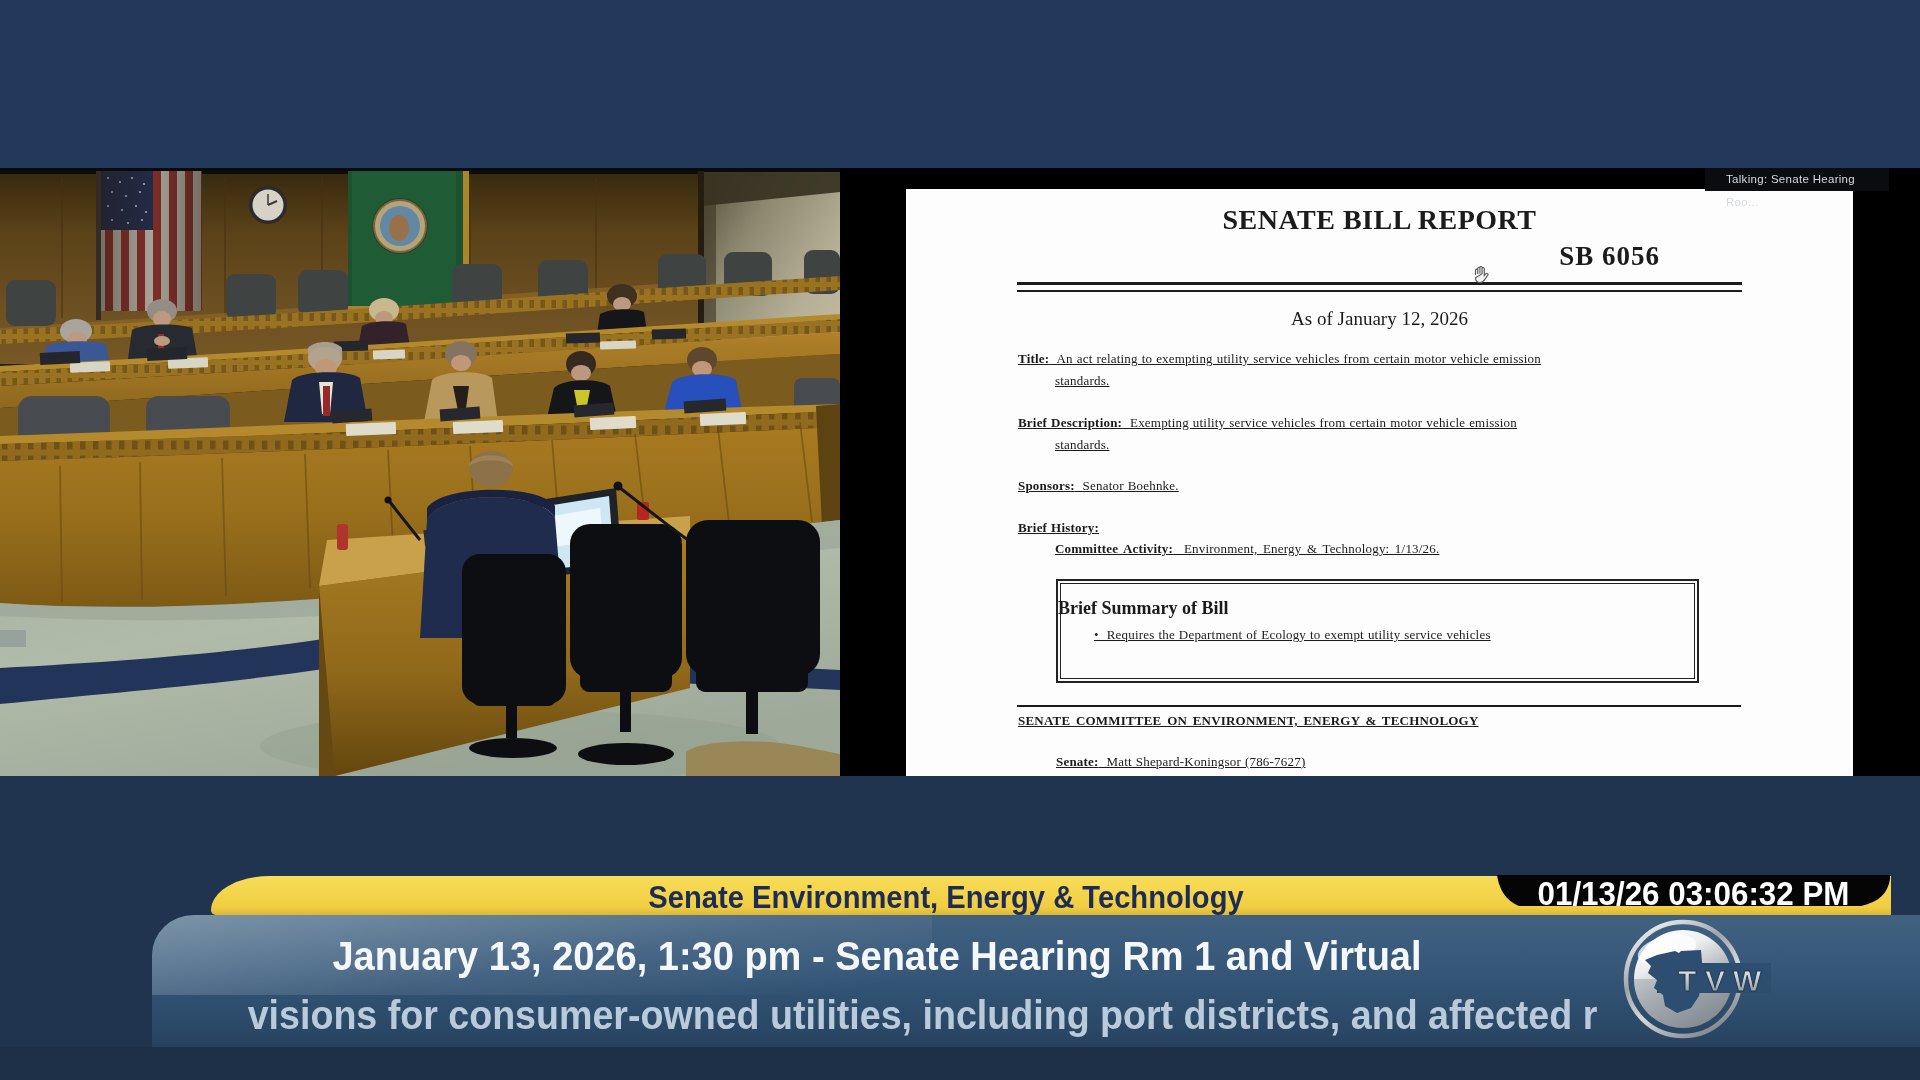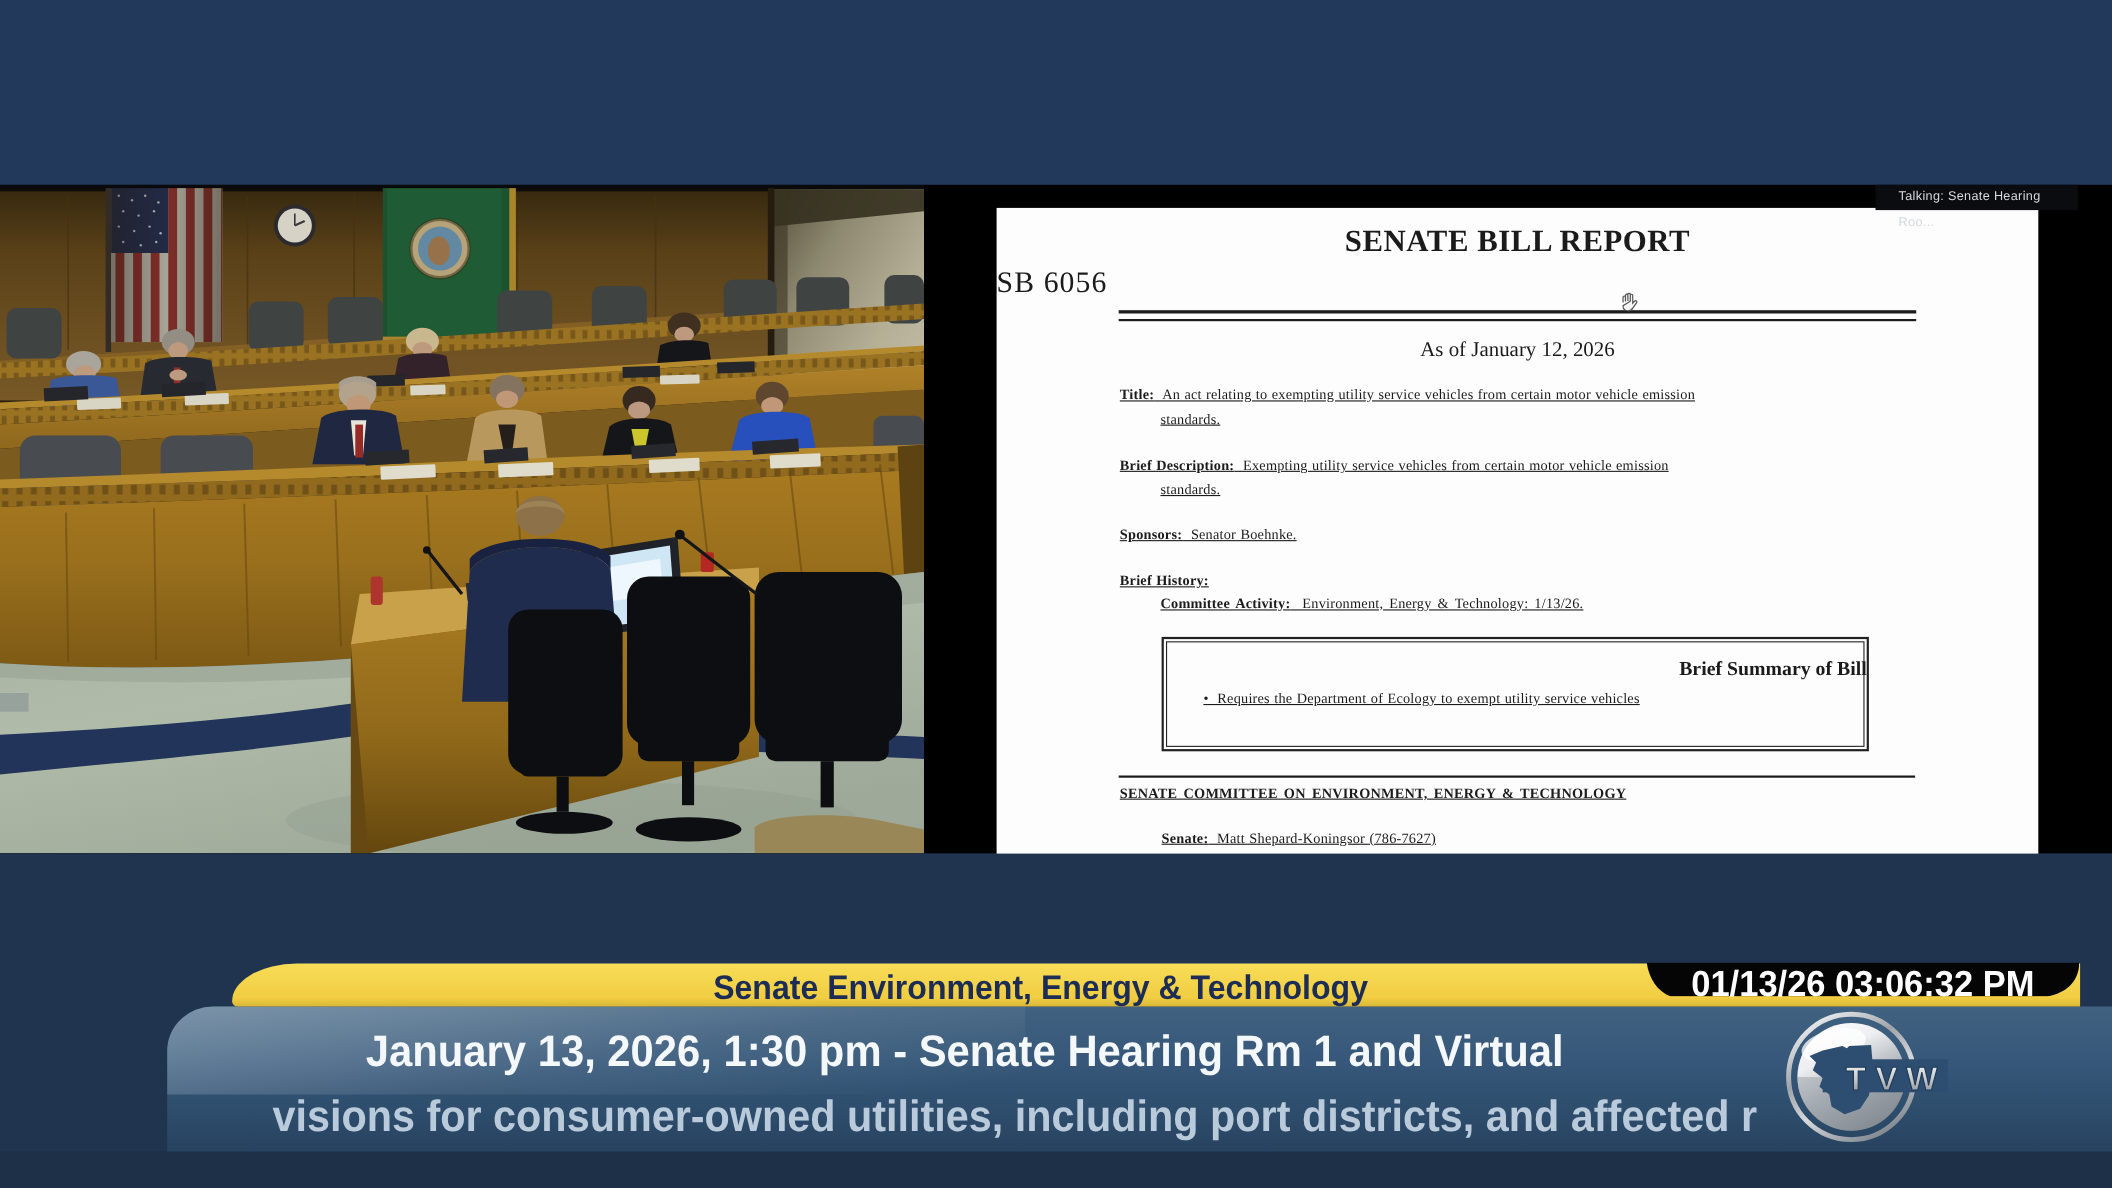--- a/index.html
+++ b/index.html
@@ -289,33 +289,33 @@
   <path d="M688,372 C660,352 636,332 620,320"></path>
   <path d="M420,372 C404,352 396,342 390,334"></path>
 </g>
 <circle cx="618" cy="318" r="4.5" fill="#101114"></circle>
 <circle cx="388" cy="332" r="3.5" fill="#101114"></circle>
 <path d="M686,584 C700,572 760,570 800,578 L840,586 L840,608 L686,608 Z" fill="#9a8758"></path>
 <rect x="0" y="0" width="840" height="3" fill="#0a0a0c"></rect>
 </svg></div>
   <div class="abs" id="doc">
     <div class="l" style="left:0;top:15px;width:947px;text-align:center;font-size:28px;font-weight:bold;letter-spacing:0.5px;">SENATE BILL REPORT</div>
-    <div class="l" style="left:0;top:52px;width:754px;text-align:left;font-size:27px;font-weight:normal;letter-spacing:1px;">SB 6056</div>
+    <div class="l" style="left:0;top:52px;width:754px;text-align:right;font-size:27px;font-weight:bold;letter-spacing:1px;">SB 6056</div>
     <div class="l" style="left:111px;top:93px;width:725px;border-top:3px solid #1c1c1c;border-bottom:2.5px solid #1c1c1c;height:5px;"></div>
     <div class="l" style="left:0;top:119px;width:947px;text-align:center;font-size:19px;">As of January 12, 2026</div>
     <div class="l docline" style="left:112px;top:162px;"><b>Title:</b>&nbsp; An act relating to exempting utility service vehicles from certain motor vehicle emission</div>
     <div class="l docline" style="left:149px;top:184px;">standards.</div>
     <div class="l docline" style="left:112px;top:226px;"><b>Brief Description:</b>&nbsp; Exempting utility service vehicles from certain motor vehicle emission</div>
     <div class="l docline" style="left:149px;top:248px;">standards.</div>
     <div class="l docline" style="left:112px;top:289px;"><b>Sponsors:</b>&nbsp; Senator Boehnke.</div>
     <div class="l docline" style="left:112px;top:331px;"><b>Brief History:</b></div>
     <div class="l docline" style="left:149px;top:352px;word-spacing:2px;"><b>Committee Activity:</b>&nbsp; Environment, Energy &amp; Technology: 1/13/26.</div>
     <div class="l" style="left:150px;top:390px;width:639px;height:100px;border:2px solid #222;">
       <div style="position:absolute;left:2px;top:2px;right:2px;bottom:2px;border:1px solid #222;"></div>
-      <div style="position:absolute;left:0;top:17px;width:100%;text-align:right;font-size:18px;font-weight:bold;">Brief Summary of Bill</div>
+      <div style="position:absolute;left:0;top:17px;width:100%;text-align:left;font-size:18px;font-weight:bold;">Brief Summary of Bill</div>
       <div class="docline" style="left:36px;top:46px;">•&nbsp;&nbsp;Requires the Department of Ecology to exempt utility service vehicles</div>
     </div>
     <div class="l" style="left:111px;top:516px;width:724px;border-top:2.5px solid #1a1a1a;"></div>
     <div class="l docline" style="left:112px;top:524px;font-weight:bold;word-spacing:2.2px;">SENATE COMMITTEE ON ENVIRONMENT, ENERGY &amp; TECHNOLOGY</div>
     <div class="l docline" style="left:150px;top:565px;"><b>Senate:</b>&nbsp; Matt Shepard-Koningsor (786-7627)</div>
     <svg class="l" style="left:566px;top:77px;" width="17" height="19" viewBox="0 0 17 19">
         <g fill="#f5f5f5" stroke="#555" stroke-width="1.1">
           <path d="M3.5 9 V4.2 a1.1 1.1 0 0 1 2.2 0 V8 M5.7 8 V2.4 a1.1 1.1 0 0 1 2.2 0 V7.6 M7.9 7.6 V1.6 a1.1 1.1 0 0 1 2.2 0 V7.8 M10.1 7.8 V2.6 a1.1 1.1 0 0 1 2.2 0 V9.5 l1.6-1.8 a1.2 1.2 0 0 1 1.8 1.6 l-3.2 4.6 c-1 1.6-2.2 2.6-4.4 2.6 c-2.6 0-4.6-1.7-4.6-4.6 Z"></path>
         </g>
       </svg>

